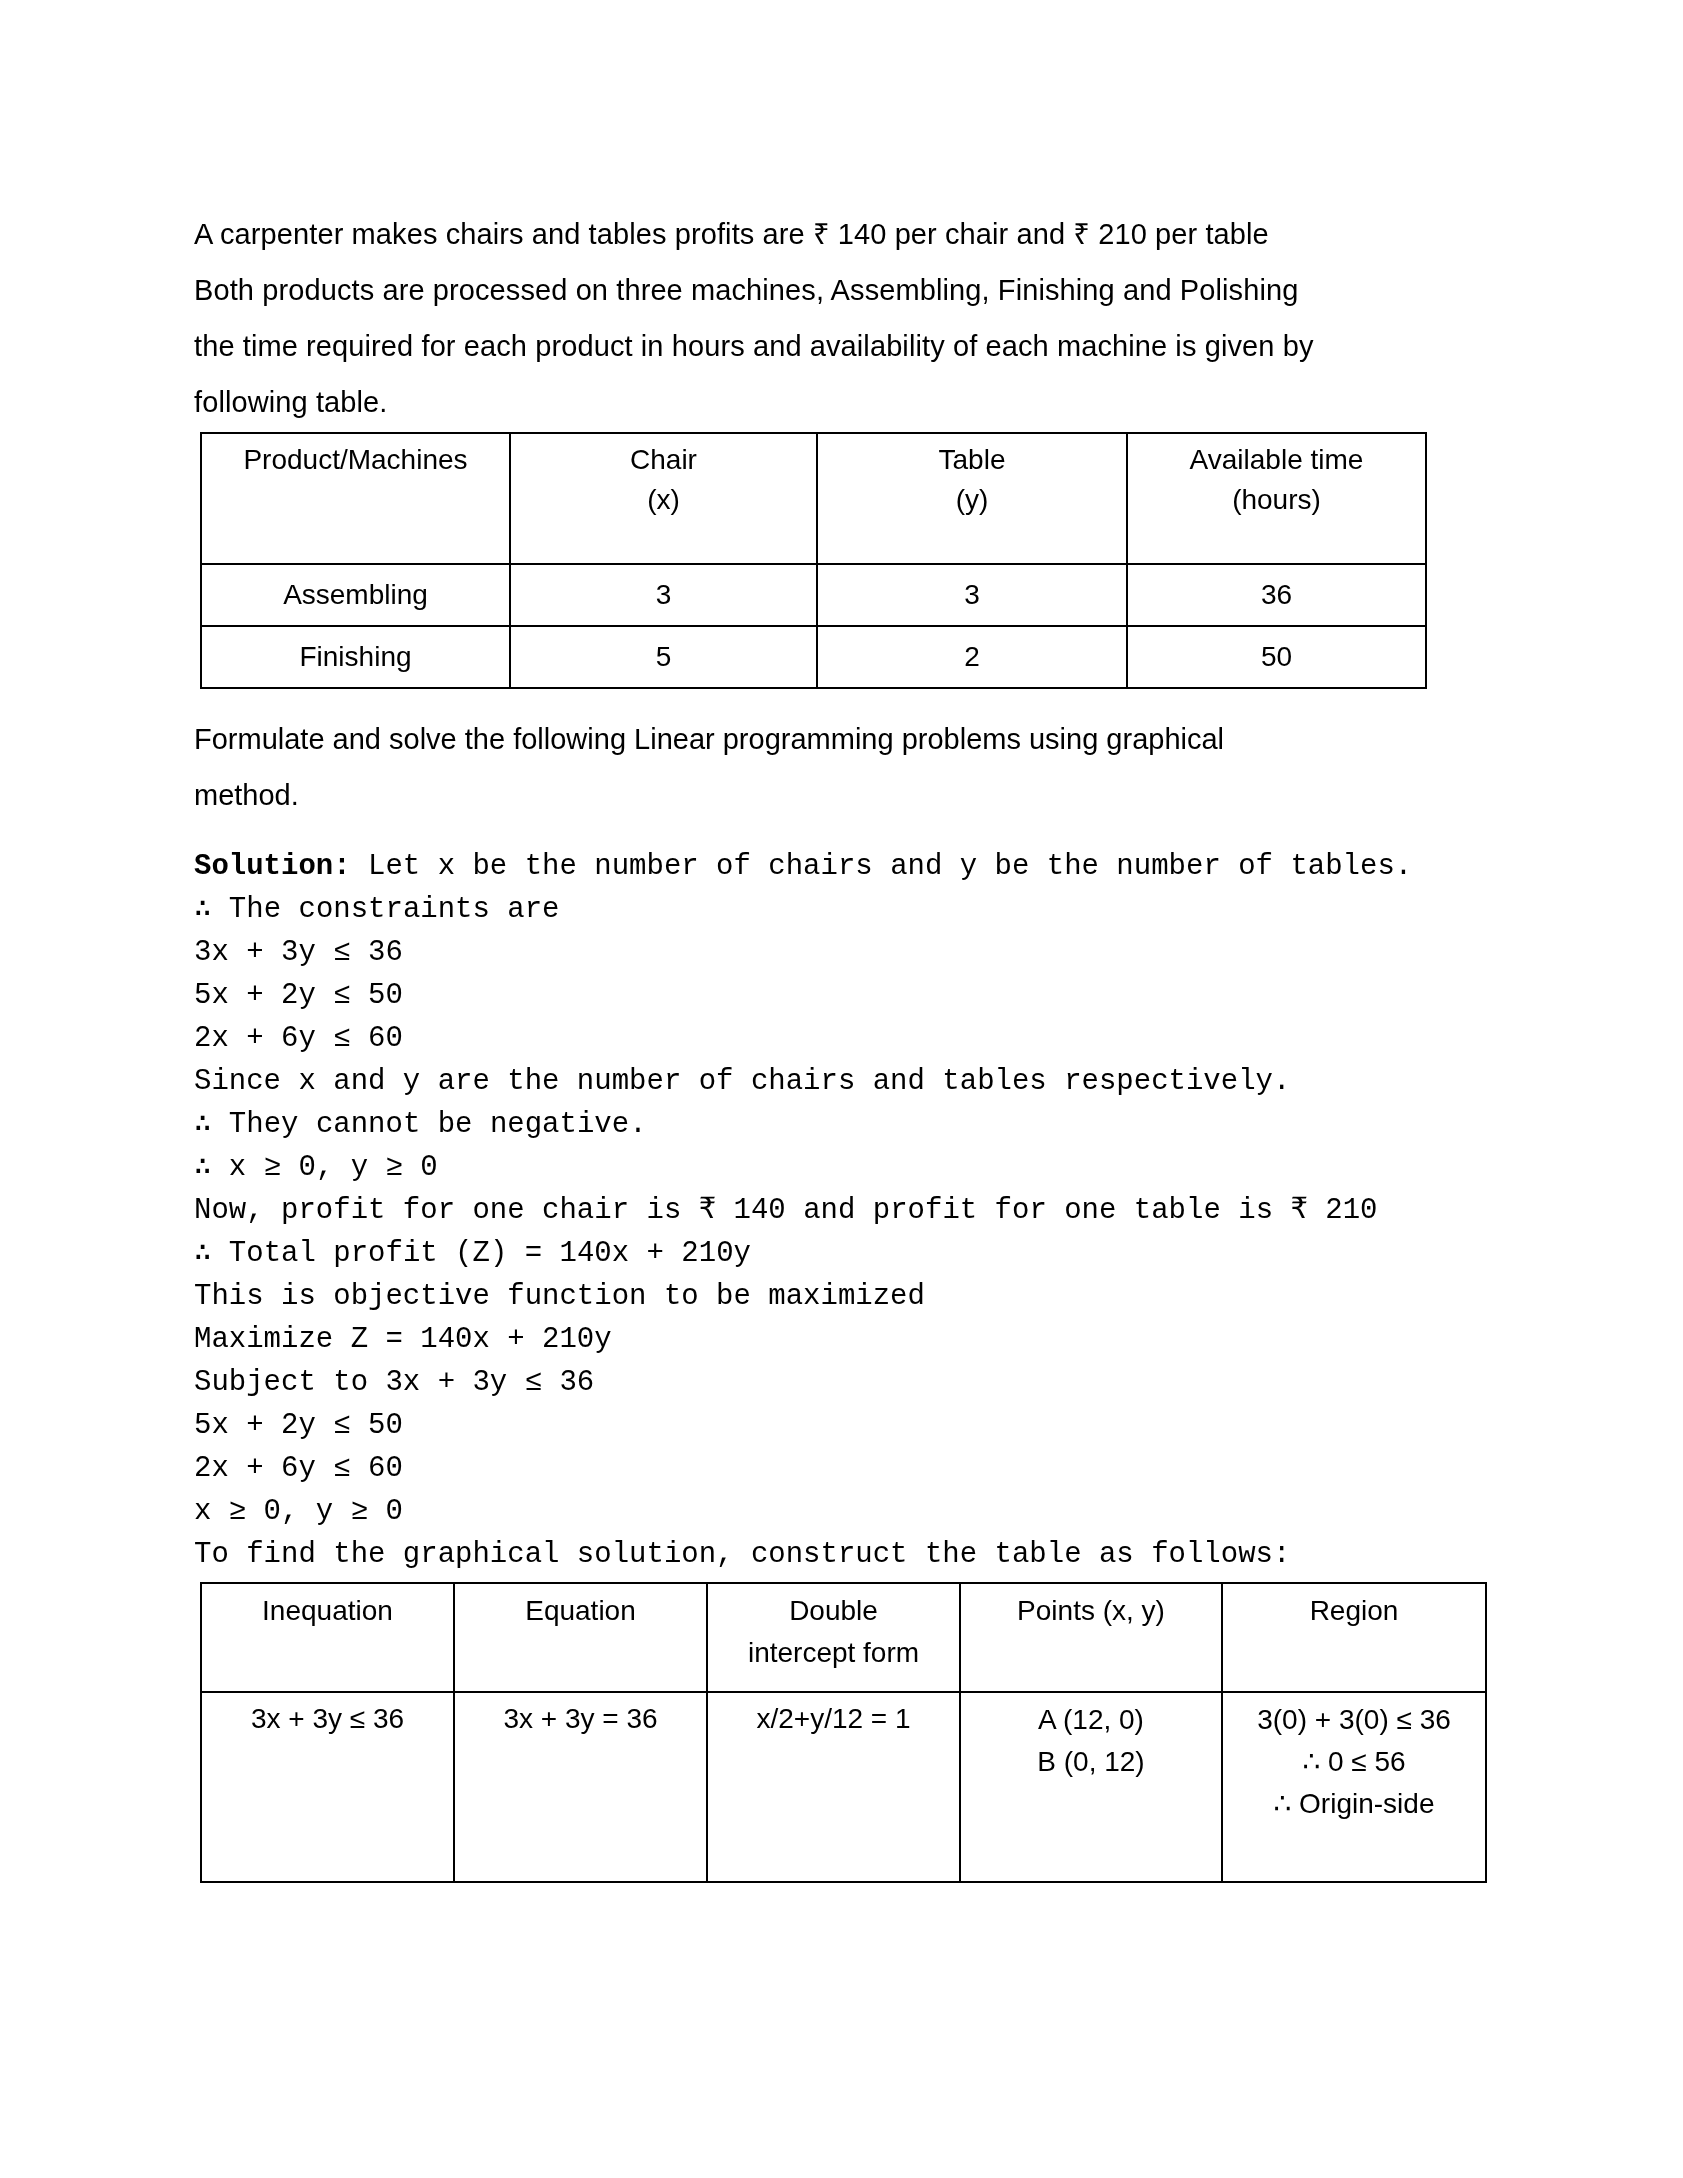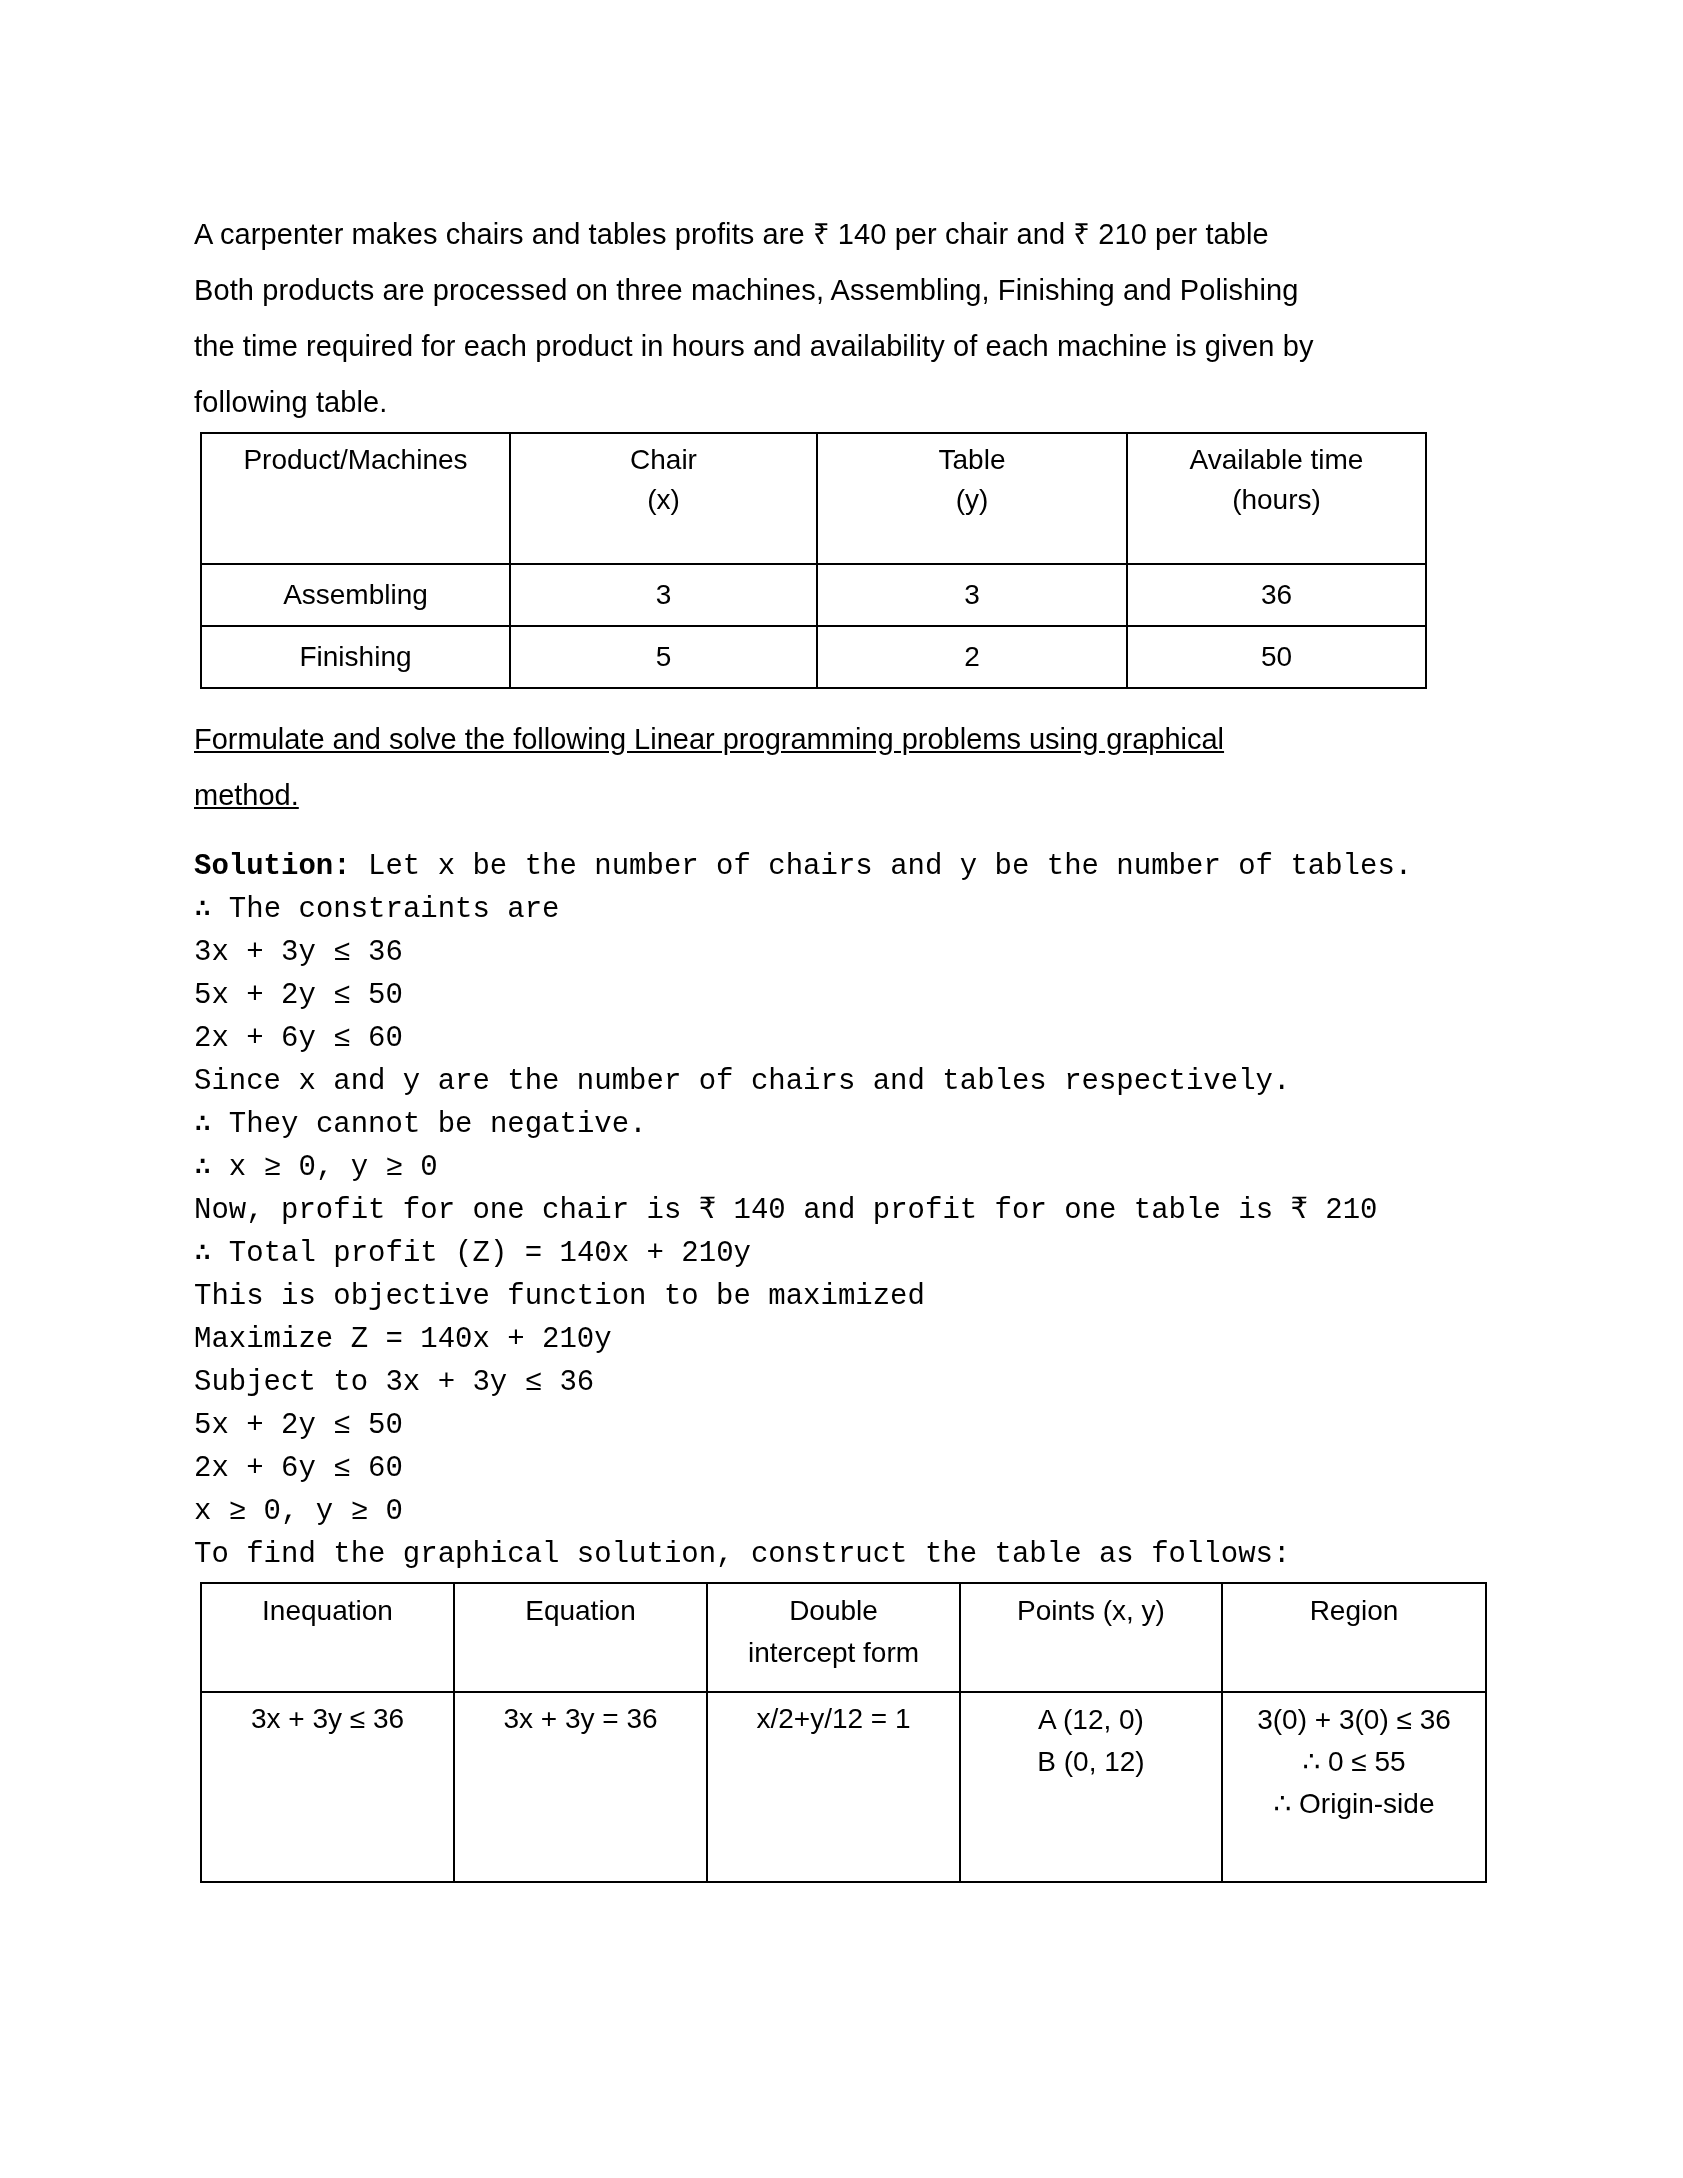--- a/index.html
+++ b/index.html
@@ -60,21 +60,20 @@
   #machine-table col.c3 { width: 299px; }
   #machine-table thead td { height: 131px; }
   #machine-table tbody td { height: 62px; vertical-align: middle; }
   #machine-table .sub { display: block; }
 
   
   .para2 {
     font-size: 29px;
     line-height: 56px;
     margin: 22px 0 0 0;
-    text-decoration: underline;
   }
   .para2 .ln { display: block; white-space: nowrap; }
 
   .soln {
     font-size: 29px;
     line-height: 43px;
     margin: 22px 0 0 0;
     font-family: Liberation Mono, monospace;
   }
   .soln .ln { display: block; white-space: nowrap; }
@@ -212,21 +211,21 @@
       <tr>
         <td>3x + 3y ≤ 36</td>
         <td>3x + 3y = 36</td>
         <td>x/2+y/12 = 1</td>
         <td>
           <span class="l">A (12, 0)</span>
           <span class="l">B (0, 12)</span>
         </td>
         <td>
           <span class="l">3(0) + 3(0) ≤ 36</span>
-          <span class="l">∴ 0 ≤ 55</span>
+          <span class="l">∴ 0 ≤ 56</span>
           <span class="l">∴ Origin-side</span>
         </td>
       </tr>
     </tbody>
   </table>
 
 </div>
 
 
 </body></html>

